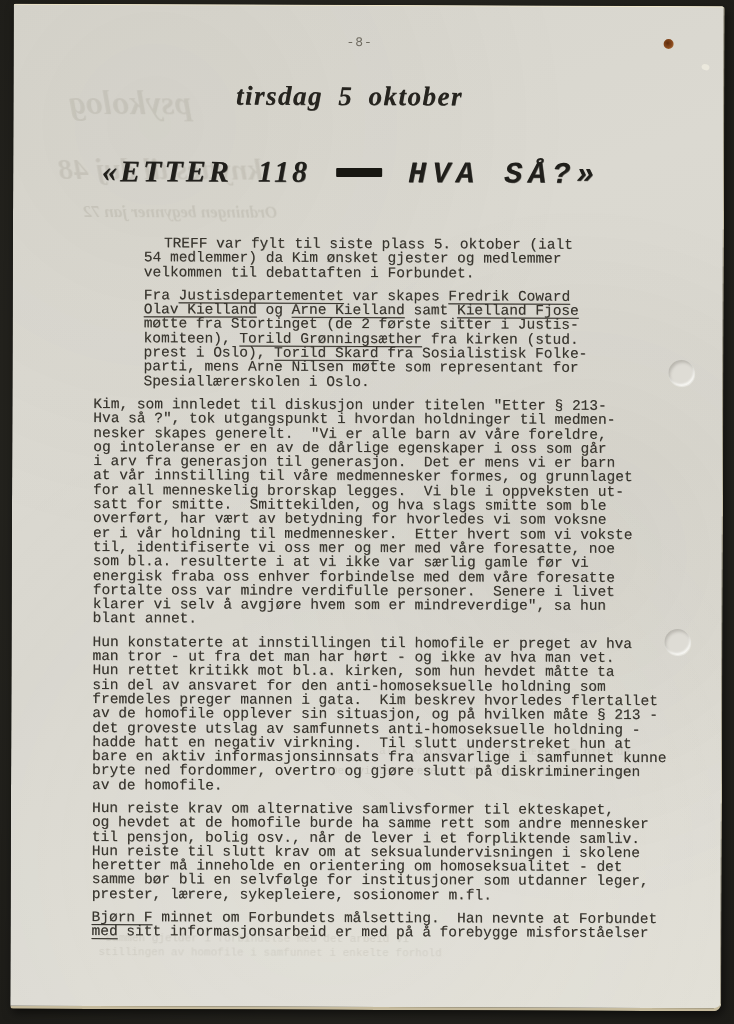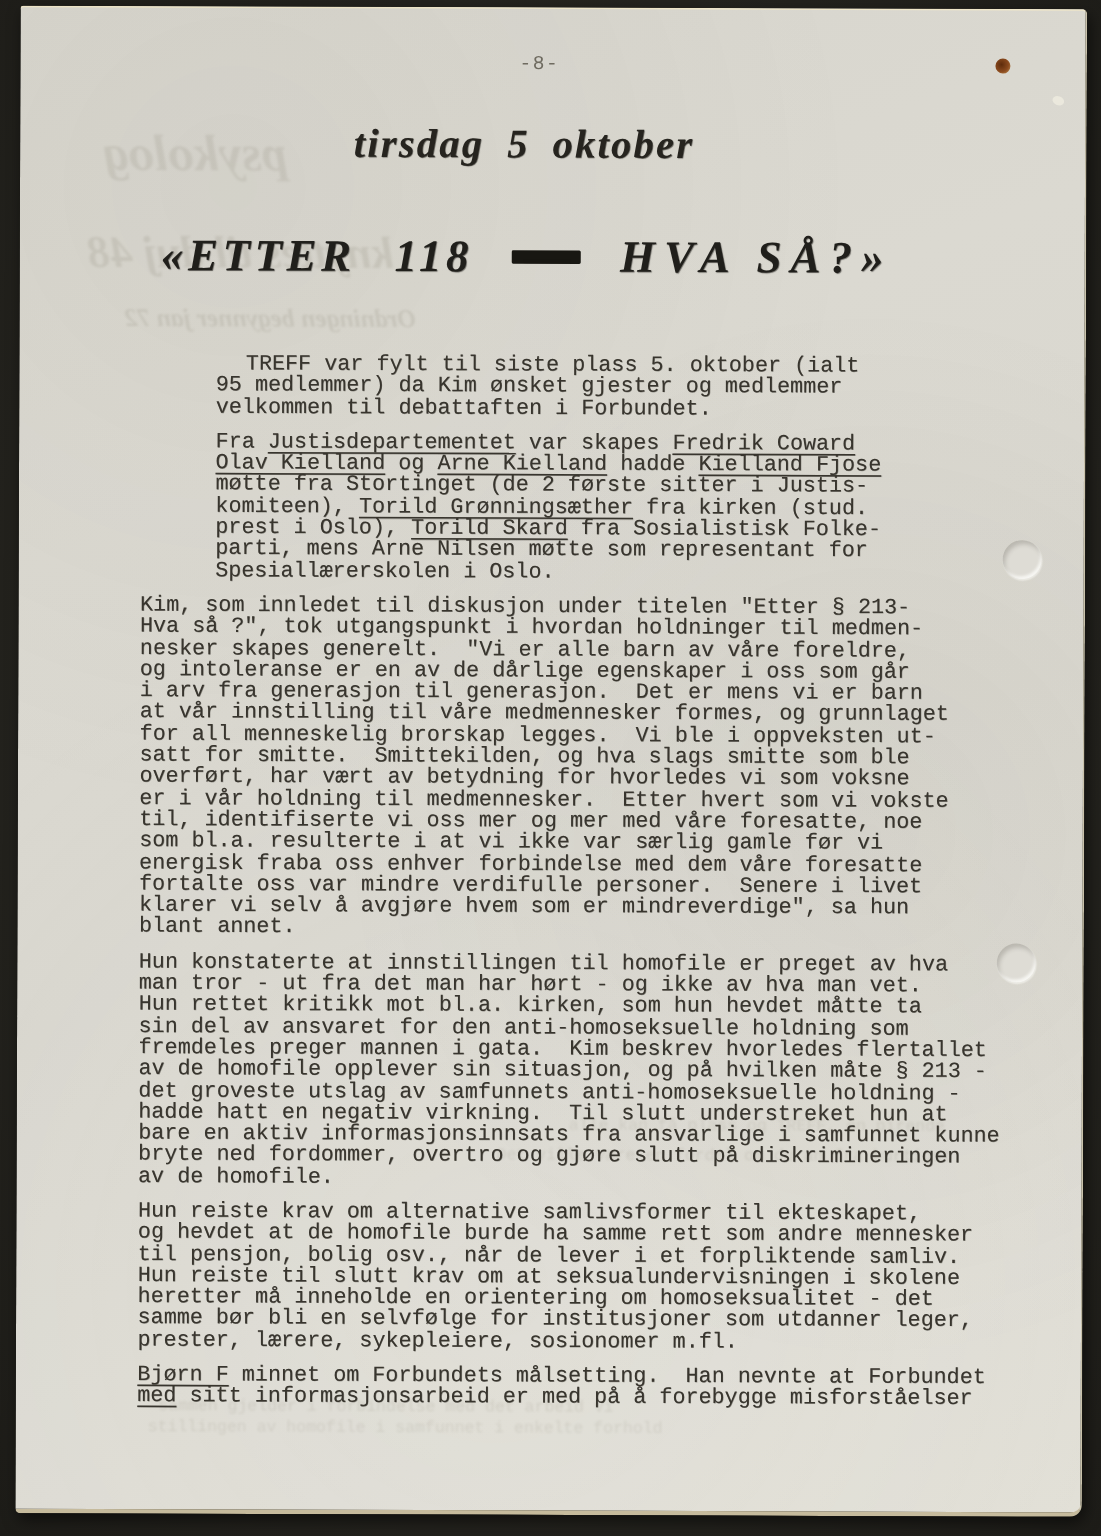--- a/index.html
+++ b/index.html
@@ -42,21 +42,21 @@
   }
   .title{
     position:absolute;top:150px;left:0;width:100%;text-align:center;
     transform:translateX(-32px);
     font-family:"Liberation Serif","DejaVu Serif",serif;
     font-style:italic;font-weight:bold;font-size:30px;color:#201f1b;
     white-space:nowrap;
     text-shadow:0.5px 0.5px 0.6px rgba(25,24,20,0.55);
   }
   .title .tseg{letter-spacing:3px;}
-  .title .tseg.sp{letter-spacing:6px;}
+  .title .tseg.sp{letter-spacing:6px;font-family:Liberation Mono, monospace;}
   .title .gap{display:inline-block;width:26px;}
   .title-dash{
     display:inline-block;width:46px;height:9px;line-height:9px;overflow:hidden;
     background:#181712;color:transparent;vertical-align:middle;
     margin:0 0 6px 0;border-radius:1px;
   }
   .doc-body{position:absolute;top:232px;left:0;width:100%;}
   .para{
     font-family:"Liberation Mono","DejaVu Sans Mono",monospace;
     font-size:14.5px;line-height:14.3px;color:#38352e;
@@ -113,24 +113,24 @@
     <div class="pagenum">-8-</div>
 
     <div class="date-heading">tirsdag 5 oktober</div>
 
     <div class="title">
       <span class="tseg">«ETTER</span><span class="gap"></span><span class="tseg">118</span><span class="gap"></span><span class="title-dash">—</span><span class="gap"></span><span class="tseg sp">HVA SÅ?»</span>
     </div>
 
     <div class="doc-body" id="doc-body">
         <p class="para ind ti"><span>TREFF var fylt til siste plass 5. oktober (ialt
-95 medlemmer) da Kim ønsket gjester og medlemmer
+54 medlemmer) da Kim ønsket gjester og medlemmer
 velkommen til debattaften i Forbundet.</span></p>
         <p class="para ind"><span>Fra </span><span class="u">Justisdepartementet</span><span> var skapes </span><span class="u">Fredrik Coward</span><span>
-</span><span class="u">Olav Kielland</span><span> og </span><span class="u">Arne Kielland</span><span> hadde </span><span class="u">Kielland Fjose</span><span>
+</span><span class="u">Olav Kielland</span><span> og </span><span class="u">Arne Kielland</span><span> samt </span><span class="u">Kielland Fjose</span><span>
 møtte fra Stortinget (de 2 første sitter i Justis-
 komiteen), </span><span class="u">Torild Grønningsæther</span><span> fra kirken (stud.
 prest i Oslo), </span><span class="u">Torild Skard</span><span> fra Sosialistisk Folke-
 parti, mens Arne Nilsen møtte som representant for
 Spesiallærerskolen i Oslo.</span></p>
         <p class="para"><span>Kim, som innledet til diskusjon under titelen "Etter § 213-
 Hva så ?", tok utgangspunkt i hvordan holdninger til medmen-
 nesker skapes generelt.  "Vi er alle barn av våre foreldre,
 og intoleranse er en av de dårlige egenskaper i oss som går
 i arv fra generasjon til generasjon.  Det er mens vi er barn

